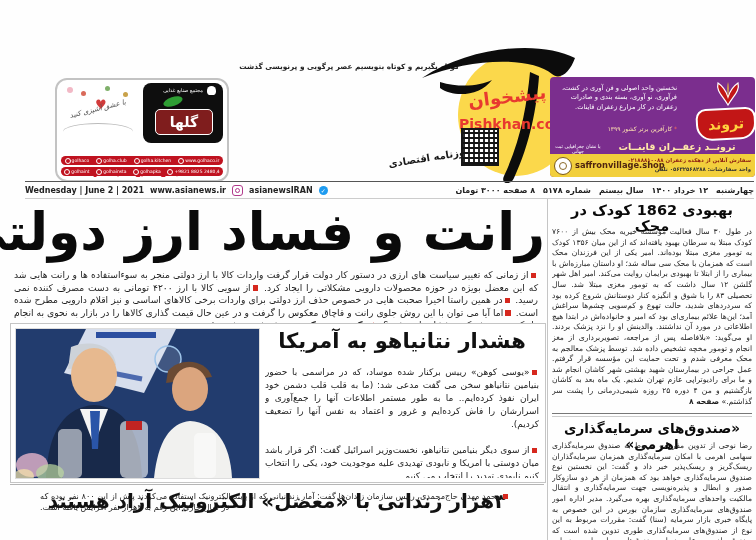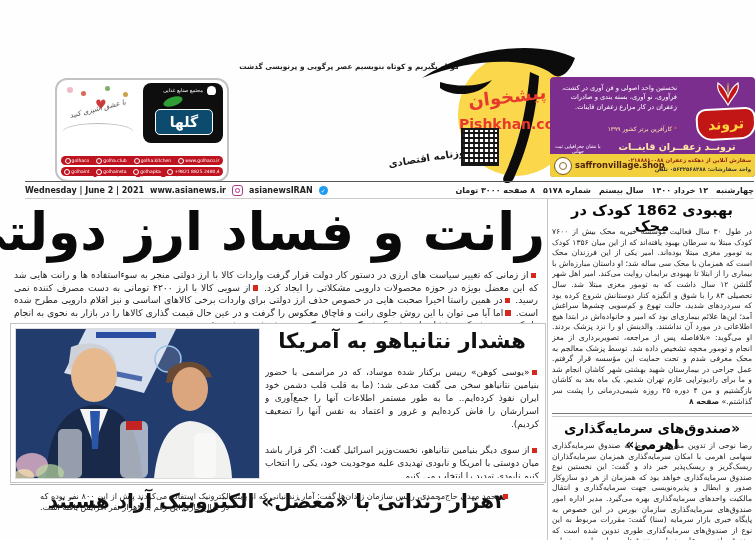--- a/index.html
+++ b/index.html
@@ -6,21 +6,21 @@
   .page{position:relative;width:756px;height:540px;margin:0 auto;background:#fefefe;overflow:hidden;
         font-family:"DejaVu Sans",sans-serif;direction:rtl;color:#111;}
   .abs{position:absolute;}
 
   
   .golha{left:55px;top:78px;width:170px;height:100px;background:#fff;border:2px solid #c3c3c3;border-radius:12px;}
   .g-black{position:absolute;right:4px;top:3px;width:80px;height:60px;background:#0e0e0e;border-radius:8px;}
   .g-black .fct{display:block;color:#fff;font-size:5px;text-align:center;margin-top:4px;}
   .g-leaf{position:absolute;left:20px;top:14px;width:20px;height:9px;background:#2f9e34;border-radius:50%;transform:rotate(-18deg);}
   .g-chef{position:absolute;right:7px;top:3px;width:9px;height:9px;background:#fff;border-radius:50% 50% 40% 40%;}
-  .g-redbox{position:absolute;left:12px;top:26px;width:56px;height:24px;background:#0c4a6e;border:1.5px solid #fff;border-radius:5px;
+  .g-redbox{position:absolute;left:12px;top:26px;width:56px;height:24px;background:#7f1d1d;border:1.5px solid #fff;border-radius:5px;
             color:#fff;font-weight:bold;font-size:14px;text-align:center;line-height:24px;}
   .g-sketch{position:absolute;left:4px;top:3px;width:78px;height:60px;overflow:hidden;}
   .g-dot{position:absolute;border-radius:50%;}
   .g-heart{position:absolute;color:#d23b3b;font-size:13px;top:14px;left:34px;}
   .g-hand{position:absolute;top:22px;left:8px;font-size:7px;font-style:italic;color:#555;transform:rotate(-14deg);white-space:nowrap;}
   .g-squig{position:absolute;left:2px;top:40px;width:70px;height:16px;border-top:1px solid #bbb;border-radius:50%;}
   .g-cap{position:absolute;left:0;top:64px;width:100%;text-align:center;color:#cf1021;font-weight:bold;font-size:8px;margin-top:24px;}
   .g-bar{position:absolute;left:4px;width:162px;height:9px;background:#c01320;border-radius:5px;display:flex;align-items:center;
          justify-content:space-around;direction:ltr;color:#fff;font-size:4.5px;}
   .g-bar b{font-weight:normal;}

